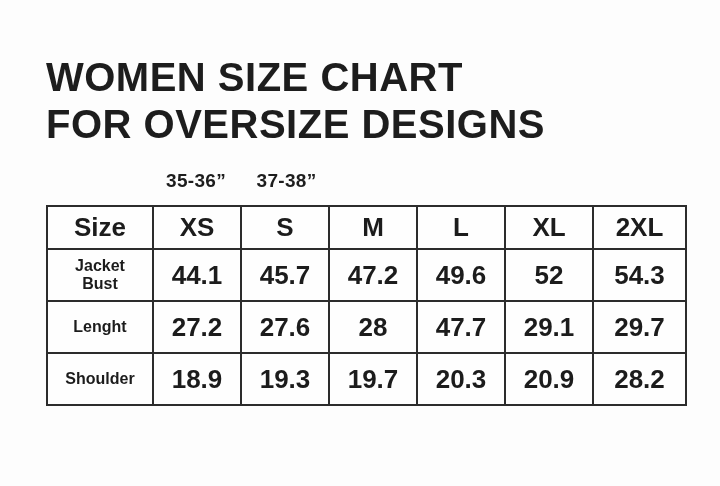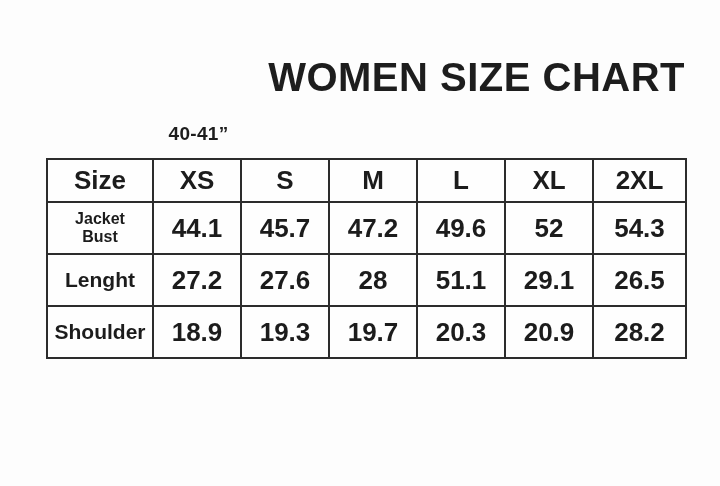--- a/index.html
+++ b/index.html
@@ -19,21 +19,21 @@
     background: #fdfdfd;
     overflow: hidden;
   }
   .content {
     position: absolute;
     left: 46px;
     top: 54px;
     width: 639px;
   }
   .title {
-    text-align: right;
+    text-align: left;
     font-weight: bold;
     font-size: 40px;
     line-height: 47px;
     color: #1d1d1d;
     letter-spacing: 0.5px;
     white-space: nowrap;
   }
   .ranges {
     display: flex;
     margin-top: 21px;
@@ -72,41 +72,43 @@
   }
   table.size-chart tr.header-row {
     height: 43px;
   }
   th.size-head,
   td.num {
     font-size: 26px;
     font-weight: bold;
   }
   td.rowlabel {
-    font-size: 21px;
+    font-size: 16px;
     font-weight: bold;
   }
   td.rowlabel.two-line {
     font-size: 16px;
     line-height: 18px;
     white-space: pre-line;
   }
 </style>
 </head>
 <body>
 
 <div class="page">
   <div class="content">
 
     <div class="title">
       <div>WOMEN SIZE CHART</div>
+      <div>FOR OVERSIZE DESIGNS</div>
     </div>
 
     <div class="ranges">
-      <div class="range-cell">40-41”</div>
+      <div class="range-cell">35-36”</div>
+      <div class="range-cell">37-38”</div>
     </div>
 
     <table class="size-chart">
       <colgroup>
         <col style="width:106px">
         <col style="width:88px">
         <col style="width:88px">
         <col style="width:88px">
         <col style="width:88px">
         <col style="width:88px">
@@ -130,23 +132,23 @@
           <td class="num">47.2</td>
           <td class="num">49.6</td>
           <td class="num">52</td>
           <td class="num">54.3</td>
         </tr>
         <tr>
           <td class="rowlabel">Lenght</td>
           <td class="num">27.2</td>
           <td class="num">27.6</td>
           <td class="num">28</td>
-          <td class="num">51.1</td>
+          <td class="num">47.7</td>
           <td class="num">29.1</td>
-          <td class="num">26.5</td>
+          <td class="num">29.7</td>
         </tr>
         <tr>
           <td class="rowlabel">Shoulder</td>
           <td class="num">18.9</td>
           <td class="num">19.3</td>
           <td class="num">19.7</td>
           <td class="num">20.3</td>
           <td class="num">20.9</td>
           <td class="num">28.2</td>
         </tr>

